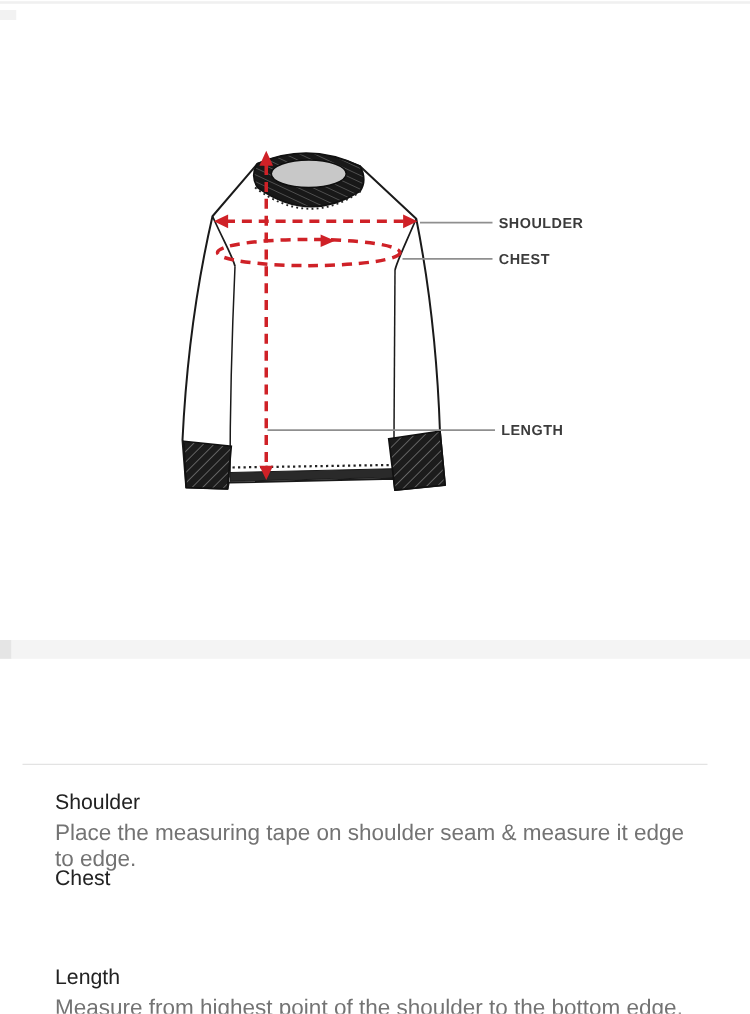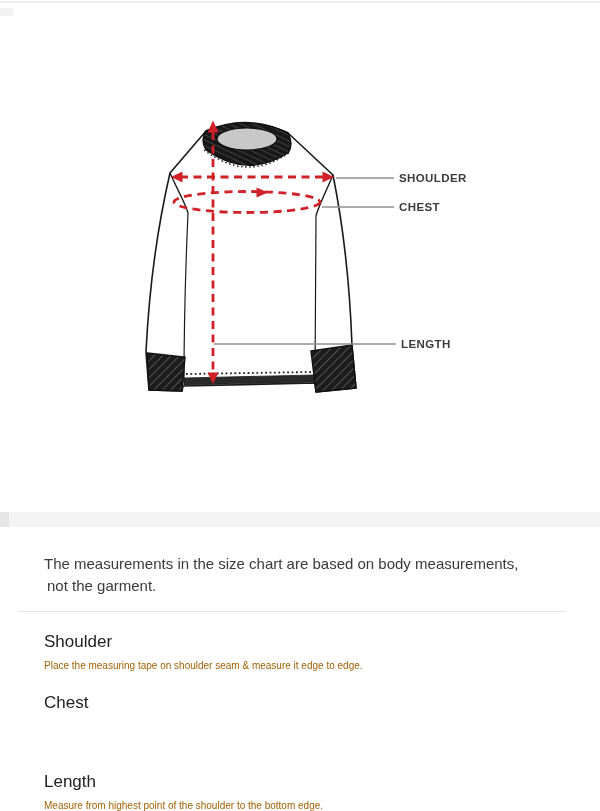--- a/index.html
+++ b/index.html
@@ -42,21 +42,21 @@
   .divider {
     position: absolute; top: 611px; left: 18px; width: 548px; height: 0;
     border-top: 1px solid #e3e3e3;
   }
 
   .section { position: absolute; left: 44px; width: 520px; }
   .section .sec-title {
     font-size: 17px; line-height: 22px; color: #222222; font-weight: 500;
   }
   .section .sec-desc {
-    margin-top: 3px; font-size: 10px; line-height: 20.5px; color: #a16207;
+    margin-top: 3px; font-size: 18px; line-height: 20.5px; color: #737373;
     max-width: 505px;
   }
   .sec-shoulder { top: 631px; }
   .sec-chest    { top: 692px; }
   .sec-length   { top: 771px; }
 
   svg text.measure-label {
     font-family: "Liberation Sans", "DejaVu Sans", sans-serif;
     font-size: 11.5px; font-weight: 600; letter-spacing: 0.4px;
     fill: #3b3b3b;
@@ -124,24 +124,20 @@
       <text class="measure-label" x="399" y="182">SHOULDER</text>
       <text class="measure-label" x="399" y="211">CHEST</text>
       <text class="measure-label" x="401" y="348">LENGTH</text>
     </svg>
   </div>
 
   <div class="scroll-band">
     <div class="scroll-thumb"></div>
   </div>
 
-  <div class="note">
-    <div class="line1">The measurements in the size chart are based on body measurements,</div>
-    <div class="line2">not the garment.</div>
-  </div>
 
   <div class="divider"></div>
 
   <div class="section sec-shoulder">
     <div class="sec-title">Shoulder</div>
     <div class="sec-desc">Place the measuring tape on shoulder seam &amp; measure it edge to edge.</div>
   </div>
 
   <div class="section sec-chest">
     <div class="sec-title">Chest</div>

